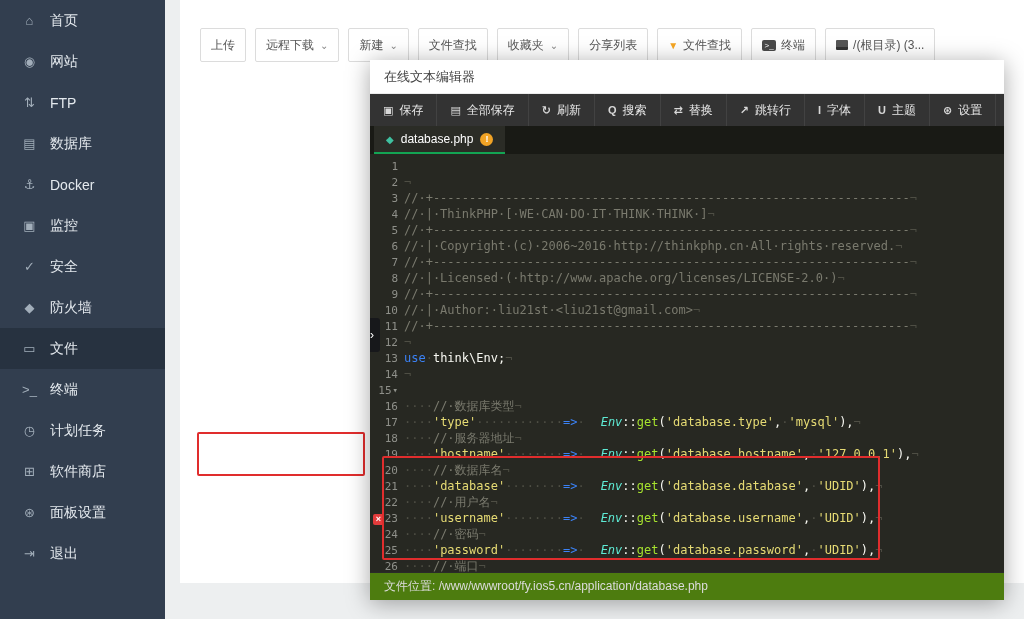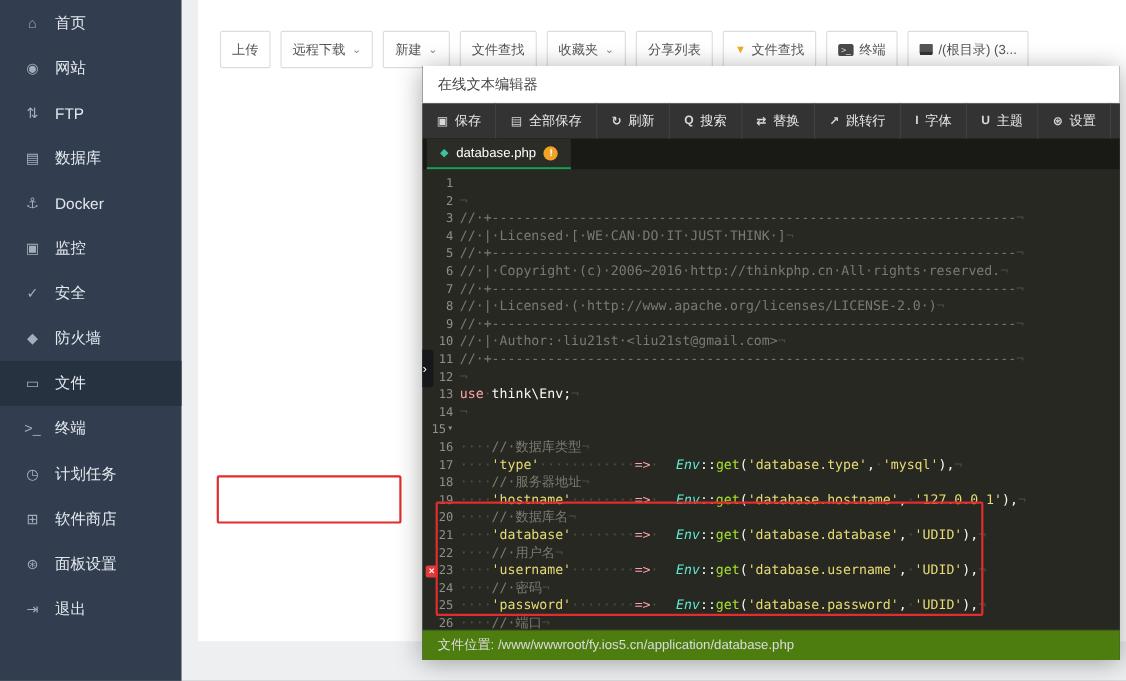--- a/index.html
+++ b/index.html
@@ -52,21 +52,21 @@
              align-items:center; justify-content:center; flex:none; }
   .fl-footer { position:absolute; left:200px; top:556px; font-size:12px; color:#888; white-space:nowrap; }
   .fl-footer .calc-link { color:#20a53a; cursor:pointer; }
 
   
   .annot { position:absolute; border:2px solid #e02d2d; border-radius:2px; pointer-events:none; }
   .annot-file { left:197px; top:432px; width:168px; height:44px; z-index:4; }
   .annot-code { left:12px; top:396px; width:498px; height:104px; z-index:8; }
 
   
-  .editor { position:absolute; left:384px; top:60px; width:634px; height:540px; background:#272822;
+  .editor { position:absolute; left:370px; top:60px; width:634px; height:540px; background:#272822;
             box-shadow:0 3px 22px rgba(0,0,0,.35); z-index:10; overflow:hidden; }
   .ed-title { height:34px; background:#fff; border-bottom:1px solid #ececec; display:flex;
               align-items:center; padding:0 14px; font-size:13px; color:#444; }
   .ed-toolbar { height:32px; background:#333; display:flex; align-items:stretch; }
   .etb-btn { display:flex; align-items:center; gap:6px; padding:0 13px; border-right:1px solid #424242;
              background:none; border-top:none; border-bottom:none; border-left:none;
              color:#e8e8e8; font-size:12px; font-family:inherit; cursor:pointer; white-space:nowrap; }
   .etb-icon { color:#d8d8d8; font-size:11px; font-weight:bold; }
   .tab-bar { height:28px; background:#191a15; display:flex; align-items:stretch; padding-left:4px; }
   .etab { display:flex; align-items:center; gap:7px; padding:0 12px; background:#2b2c26;
@@ -81,21 +81,21 @@
   .code-line { display:flex; height:16px; align-items:center; white-space:pre; }
   .gutter { width:34px; flex:none; display:flex; justify-content:flex-end; align-items:center;
             gap:1px; padding-right:6px; color:#8f908a; position:relative; font-size:11px; }
   .fold { color:#8f908a; font-size:9px; }
   .err { position:absolute; left:3px; top:2px; width:11px; height:11px; background:#e23b3b;
          border-radius:2px; color:#fff; font-size:9px; line-height:11px; text-align:center;
          font-weight:bold; font-family:"Liberation Sans", sans-serif; }
   .line-text { flex:1; white-space:pre; color:#f8f8f2; }
   .tk-p { color:#f8f8f2; }
   .tk-c { color:#7a7a6e; }
-  .tk-k { color:#fca5a5; }
+  .tk-k { color:#3b82f6; }
   .tk-s { color:#e6db74; }
   .tk-t { color:#5eead4; font-style:italic;margin-left:16px; }
   .tk-f { color:#a6e22e; }
   .tk-w { color:#4e4e44; }
   .tk-e { color:#4e4e44; }
 
   .ed-status { position:absolute; left:0; right:0; bottom:0; height:28px; background:#4d7c0f;
                border-top:1px solid #2a2a2a; display:flex; align-items:center; padding:0 14px;
                color:#dcdcdc; font-size:12px; }
   .ed-handle { position:absolute; left:-6px; top:258px; width:16px; height:34px; background:#17181b;
@@ -324,21 +324,21 @@
       <span class="etab-ficon">◆</span>
       <span>database.php</span>
       <span class="mod-dot">!</span>
     </div>
   </div>
   <div class="code-wrap">
     <div>
         <div class="code-line"><span class="gutter"><span>1</span></span></div>
         <div class="code-line"><span class="gutter"><span>2</span></span><span class="line-text"><span class="tk-e">¬</span></span></div>
         <div class="code-line"><span class="gutter"><span>3</span></span><span class="line-text"><span class="tk-c">//·+------------------------------------------------------------------</span><span class="tk-e">¬</span></span></div>
-        <div class="code-line"><span class="gutter"><span>4</span></span><span class="line-text"><span class="tk-c">//·|·Licensed·[·WE·CAN·DO·IT·JUST·THINK·]</span><span class="tk-e">¬</span></span></div>
+        <div class="code-line"><span class="gutter"><span>4</span></span><span class="line-text"><span class="tk-c">//·|·ThinkPHP·[·WE·CAN·DO·IT·THINK·THINK·]</span><span class="tk-e">¬</span></span></div>
         <div class="code-line"><span class="gutter"><span>5</span></span><span class="line-text"><span class="tk-c">//·+------------------------------------------------------------------</span><span class="tk-e">¬</span></span></div>
         <div class="code-line"><span class="gutter"><span>6</span></span><span class="line-text"><span class="tk-c">//·|·Copyright·(c)·2006~2016·http://thinkphp.cn·All·rights·reserved.</span><span class="tk-e">¬</span></span></div>
         <div class="code-line"><span class="gutter"><span>7</span></span><span class="line-text"><span class="tk-c">//·+------------------------------------------------------------------</span><span class="tk-e">¬</span></span></div>
         <div class="code-line"><span class="gutter"><span>8</span></span><span class="line-text"><span class="tk-c">//·|·Licensed·(·http://www.apache.org/licenses/LICENSE-2.0·)</span><span class="tk-e">¬</span></span></div>
         <div class="code-line"><span class="gutter"><span>9</span></span><span class="line-text"><span class="tk-c">//·+------------------------------------------------------------------</span><span class="tk-e">¬</span></span></div>
         <div class="code-line"><span class="gutter"><span>10</span></span><span class="line-text"><span class="tk-c">//·|·Author:·liu21st·&lt;liu21st@gmail.com&gt;</span><span class="tk-e">¬</span></span></div>
         <div class="code-line"><span class="gutter"><span>11</span></span><span class="line-text"><span class="tk-c">//·+------------------------------------------------------------------</span><span class="tk-e">¬</span></span></div>
         <div class="code-line"><span class="gutter"><span>12</span></span><span class="line-text"><span class="tk-e">¬</span></span></div>
         <div class="code-line"><span class="gutter"><span>13</span></span><span class="line-text"><span class="tk-k">use</span><span class="tk-w">·</span><span class="tk-p">think\Env;</span><span class="tk-e">¬</span></span></div>
         <div class="code-line"><span class="gutter"><span>14</span></span><span class="line-text"><span class="tk-e">¬</span></span></div>

